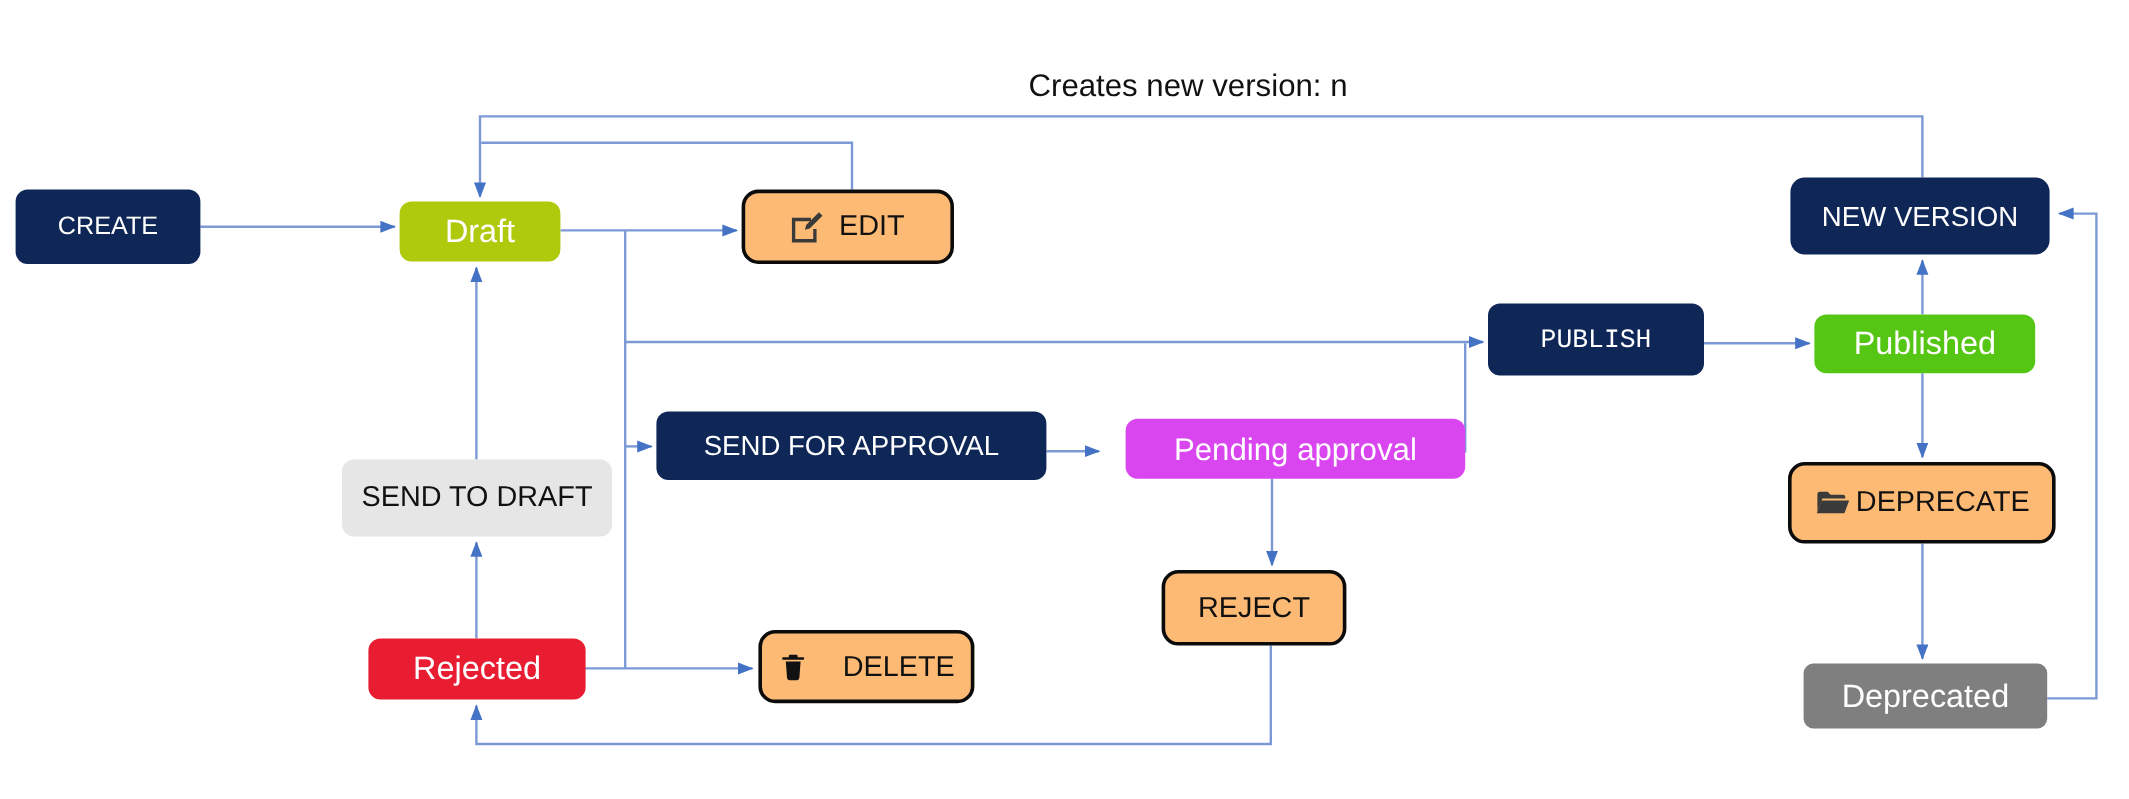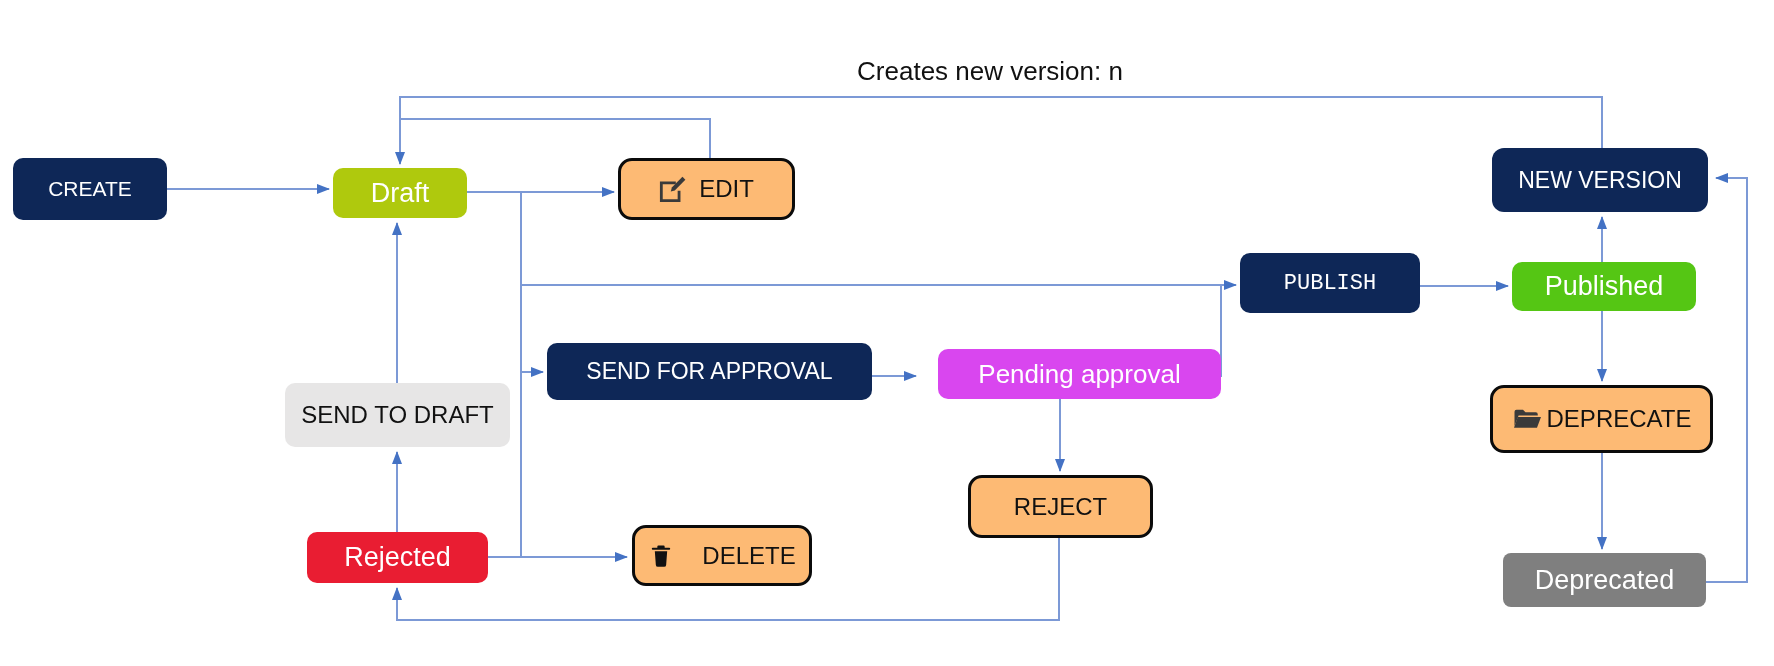--- a/index.html
+++ b/index.html
@@ -140,17 +140,17 @@
   <div class="node action" style="left:632px;top:525px;width:180px;height:61px;font-size:24px;gap:28px;">
     <span class="icon">
       <svg width="26" height="26" viewBox="0 0 24 24">
         <path d="M9.6 2.4 h4.8 a1 1 0 0 1 1 1 v1 h4.2 a0.9 0.9 0 0 1 0 1.8 h-15.2 a0.9 0.9 0 0 1 0 -1.8 h4.2 v-1 a1 1 0 0 1 1 -1 z" fill="#111"></path>
         <path d="M6.3 7.6 h11.4 l-0.95 12.6 a1.9 1.9 0 0 1 -1.9 1.8 h-5.7 a1.9 1.9 0 0 1 -1.9 -1.8 z" fill="#111"></path>
       </svg>
     </span>
     <span>DELETE</span>
   </div>
 
-  <div class="node action" style="left:968px;top:475px;width:185px;height:63px;font-size:24px;">
+  <div class="node action" style="left:968px;top:475px;width:154px;height:63px;font-size:24px;">
     <span>REJECT</span>
   </div>
 
 </div>
 
 </body></html>

